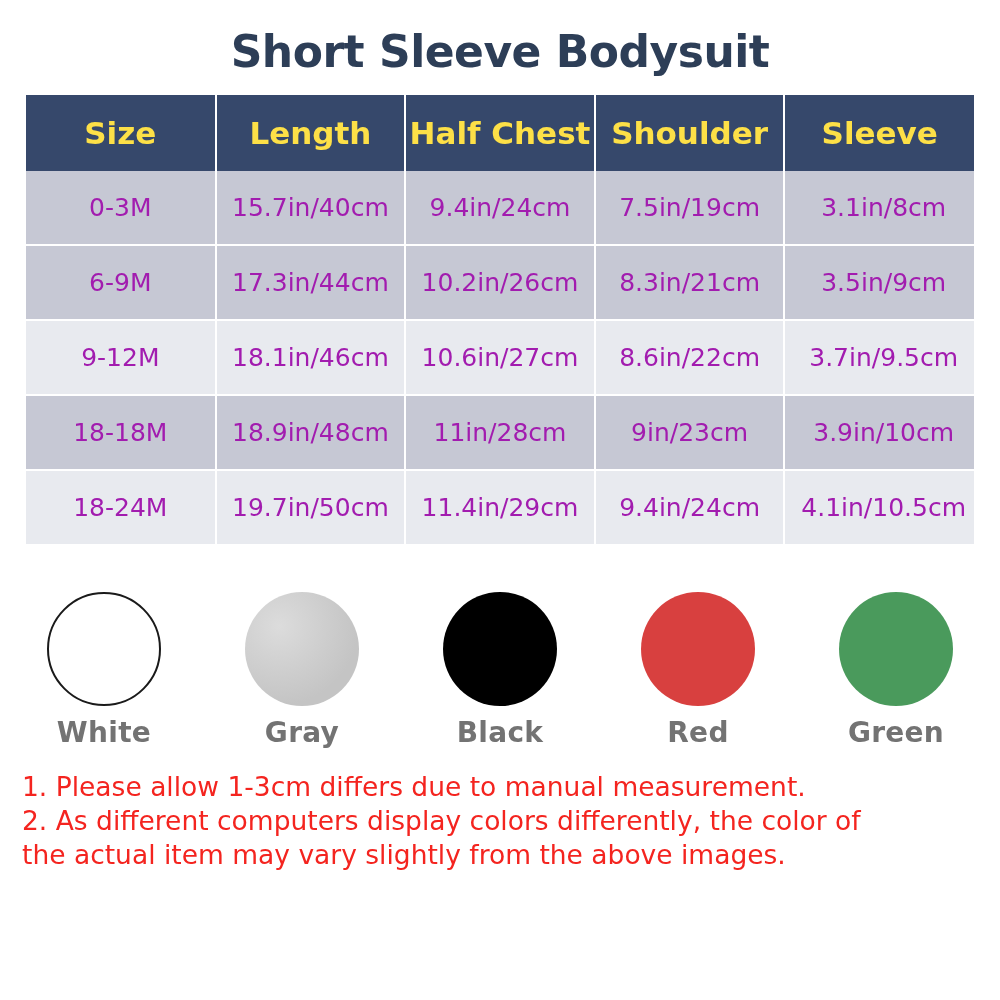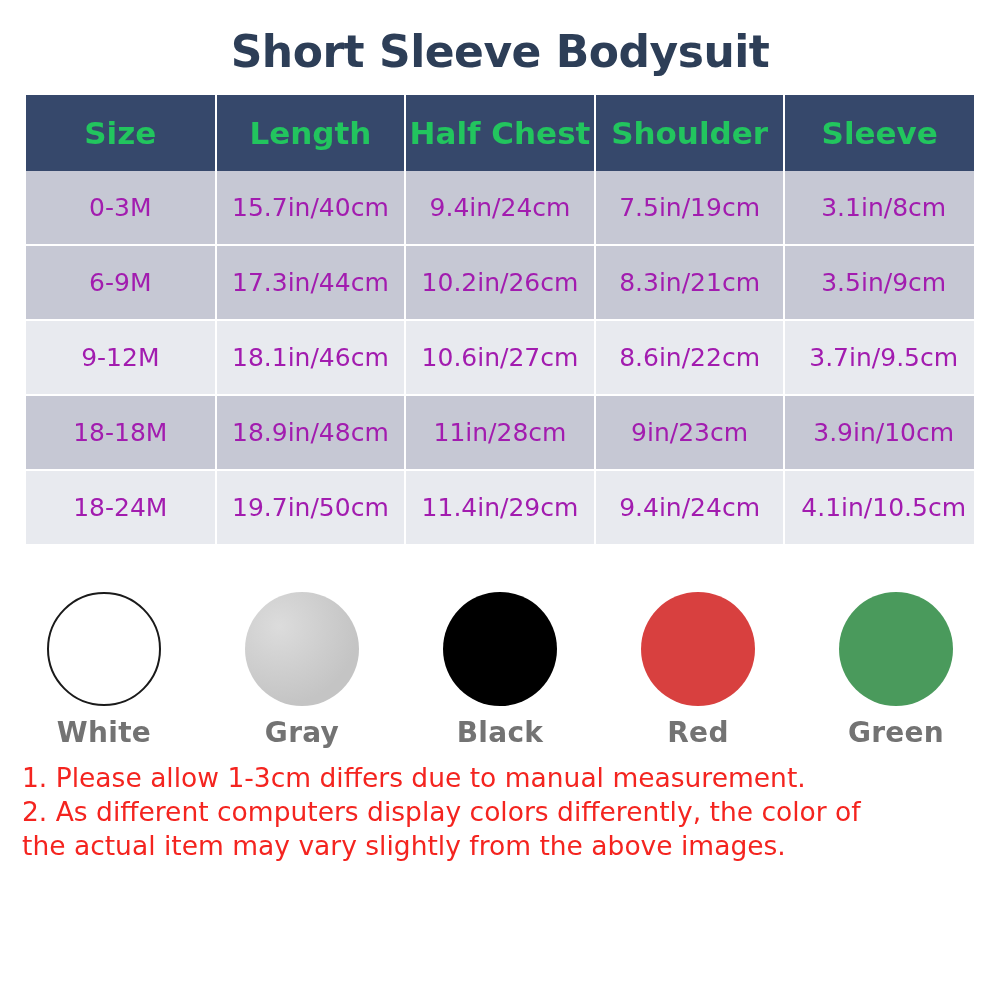--- a/index.html
+++ b/index.html
@@ -30,21 +30,21 @@
     padding-bottom: 18px;
   }
   table.size-table {
     border-collapse: collapse;
     width: 948px;
     margin: 0 auto;
     table-layout: fixed;
   }
   table.size-table th {
     background: #36486b;
-    color: #22c55e;
+    color: #fde047;
     font-size: 31px;
     font-weight: bold;
     height: 74px;
     border-right: 2px solid #ffffff;
     text-align: center;
     vertical-align: middle;
   }
   table.size-table th:last-child {
     border-right: none;
   }
@@ -85,21 +85,21 @@
     margin: 0 auto 10px auto;
     box-sizing: border-box;
   }
   .swatch-label {
     font-size: 28px;
     font-weight: bold;
     color: #737373;
     letter-spacing: 0.3px;
   }
   .notes {
-    margin-top: 12px;
+    margin-top: 21px;
     padding-left: 22px;
     padding-right: 14px;
   }
   .note-line {
     color: #f4241f;
     font-size: 26.5px;
     line-height: 1.28;
   }
 </style>
 </head>

